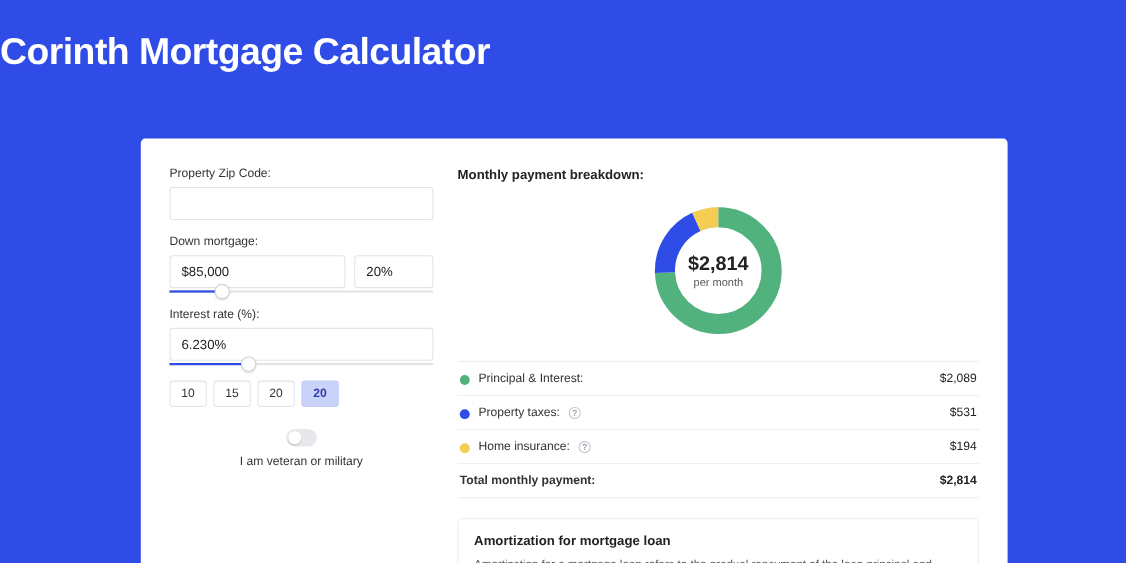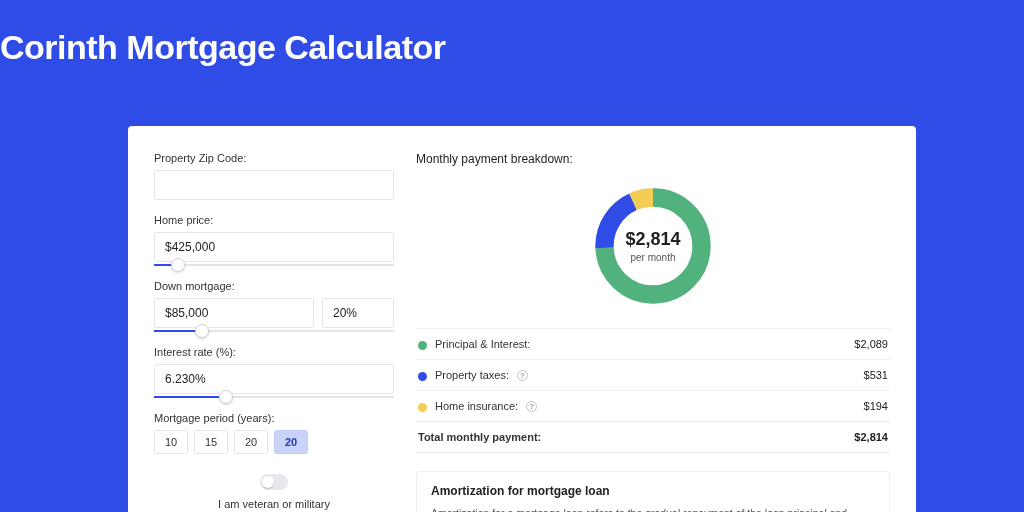--- a/index.html
+++ b/index.html
@@ -129,21 +129,21 @@
   .toggle-label {
     font-size: 11px;
     color: #333;
   }
 
   .results-col {
     flex: 1 1 auto;
   }
   .section-title {
     font-size: 12px;
-    font-weight: 400;
+    font-weight: 700;
     color: #222;
     margin-bottom: 10px;
   }
   .donut-wrap {
     display: flex;
     justify-content: center;
     padding: 6px 0 18px 0;
   }
   .donut {
     position: relative;
@@ -229,28 +229,20 @@
 
 <div class="card">
 
   <div class="form-col">
 
     <div class="field">
       <label class="field-label">Property Zip Code:</label>
       <input class="text-input" type="text" value="" style="">
     </div>
 
-    <div class="field">
-      <label class="field-label">Home price:</label>
-      <input class="text-input" type="text" value="$425,000" style="">
-      <div class="slider-rail">
-        <div class="slider-fill" style="width:10%"></div>
-        <div class="slider-thumb" style="left:10%"></div>
-      </div>
-    </div>
 
     <div class="field">
       <label class="field-label">Down mortgage:</label>
       <div class="row-2">
         <input class="text-input" type="text" value="$85,000" style="">
         <input class="text-input" type="text" value="20%" style="">
       </div>
       <div class="slider-rail">
         <div class="slider-fill" style="width:20%"></div>
         <div class="slider-thumb" style="left:20%"></div>
@@ -260,21 +252,20 @@
     <div class="field">
       <label class="field-label">Interest rate (%):</label>
       <input class="text-input" type="text" value="6.230%" style="">
       <div class="slider-rail">
         <div class="slider-fill" style="width:30%"></div>
         <div class="slider-thumb" style="left:30%"></div>
       </div>
     </div>
 
     <div class="field" style="margin-bottom:6px;">
-      <label class="field-label">Mortgage period (years):</label>
       <div class="period-row">
         <div class="period-btn">10</div>
         <div class="period-btn">15</div>
         <div class="period-btn">20</div>
         <div class="period-btn active">20</div>
       </div>
     </div>
 
     <div class="toggle-row">
       <div class="toggle">

